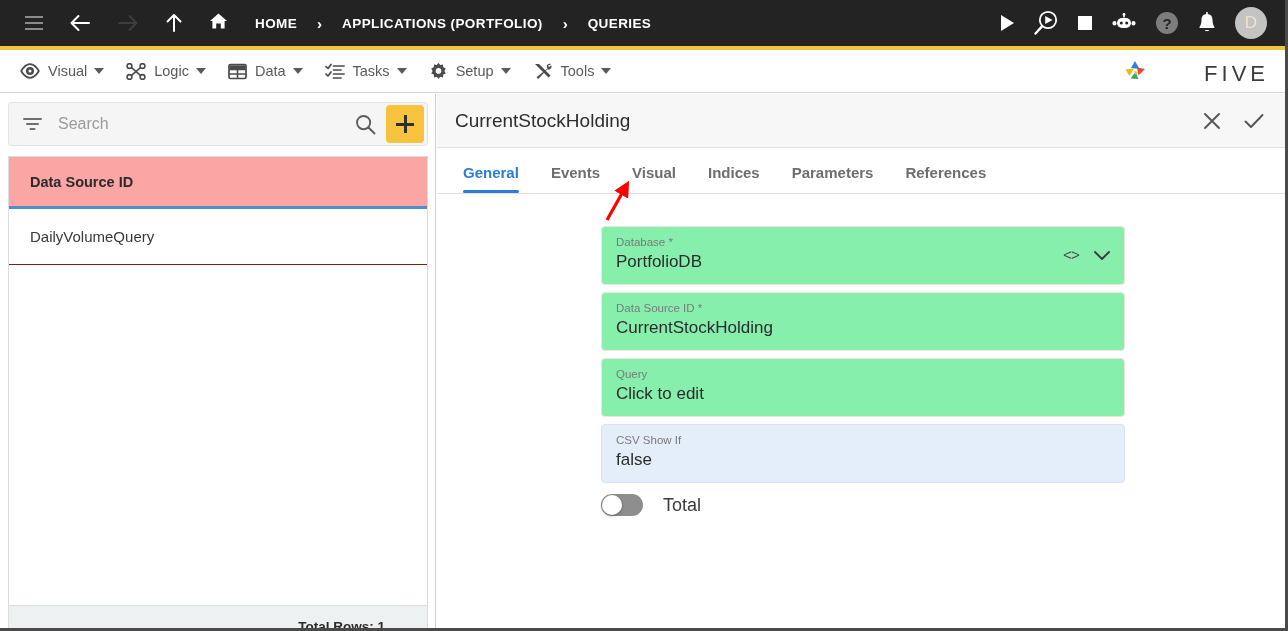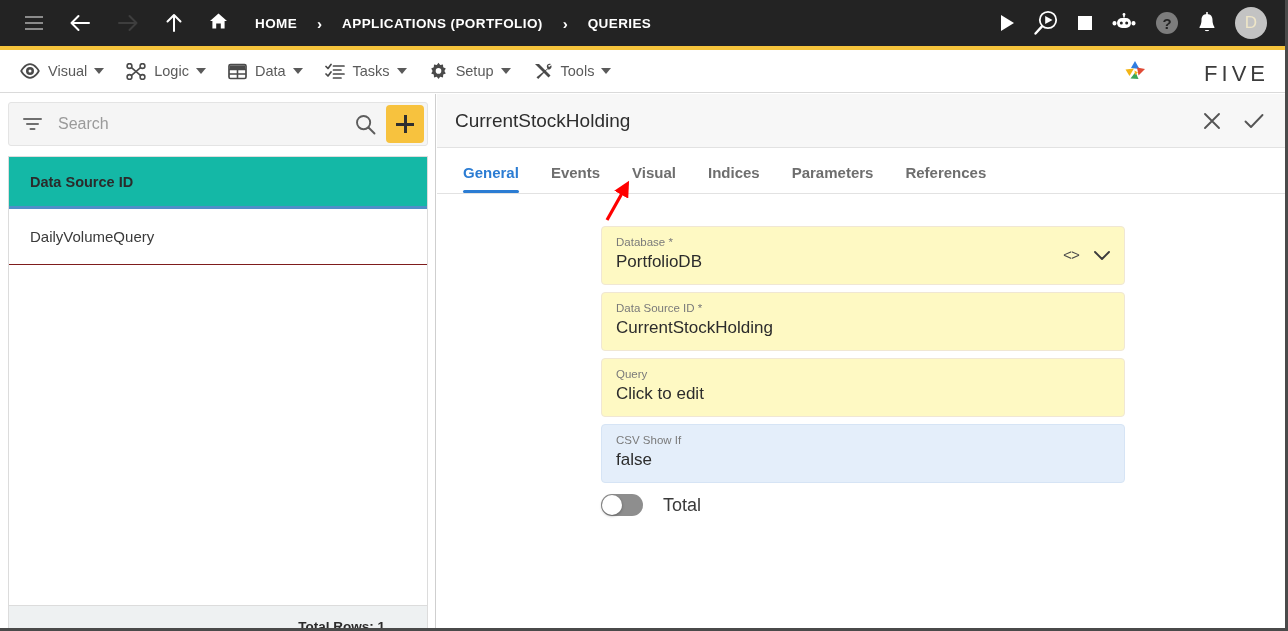--- a/index.html
+++ b/index.html
@@ -136,21 +136,21 @@
   .add-btn .plus::before { left: 0; top: 8px; width: 18px; height: 2.5px; }
   .add-btn .plus::after { left: 8px; top: 0; width: 2.5px; height: 18px; }
 
   .grid {
     position: absolute; left: 8px; top: 62px;
     width: 420px; height: 450px;
     border: 1px solid #dcdcdc;
     background: #ffffff;
   }
   .grid-head {
-    height: 52px; background: #14b8a6;
+    height: 52px; background: #fca5a5;
     border-bottom: 3px solid #4e8fc8;
     display: flex; align-items: center;
   }
   .grid-head .th {
     font-size: 14.5px; font-weight: bold; color: #2b2b2b;
     margin-left: 21px;
   }
   .grid-row {
     height: 56px; display: flex; align-items: center;
     border-bottom: 1px solid #7f1d1d;
@@ -208,21 +208,21 @@
     content: ''; position: absolute;
     left: 16px; right: 16px; bottom: 0;
     height: 3px; background: #2b7cd3; border-radius: 2px;
   }
 
   .form-area { position: absolute; left: 0; top: 100px; width: 848px; height: 434px; }
   .field {
     position: absolute; left: 164px; width: 524px;
     border-radius: 4px; padding: 8px 14px 10px 14px;
   }
-  .field.cream { background: #fef9c3; border: 1px solid #f0e7d4; }
+  .field.cream { background: #86efac; border: 1px solid #f0e7d4; }
   .field.blue  { background: #e4eefa; border: 1px solid #d6e4f5; }
   .field .flabel { font-size: 11.5px; color: #7a7a7a; line-height: 15px; }
   .field .fvalue { font-size: 17px; color: #2c2c2c; line-height: 24px; }
   .field .fadorn {
     position: absolute; right: 13px; top: 50%; transform: translateY(-50%);
     display: flex; align-items: center;
   }
   .fadorn .code-icon {
     font-family: "Liberation Mono", monospace; font-size: 15px;
     color: #4a4a4a; cursor: pointer; margin-right: 14px; letter-spacing: -1px;

